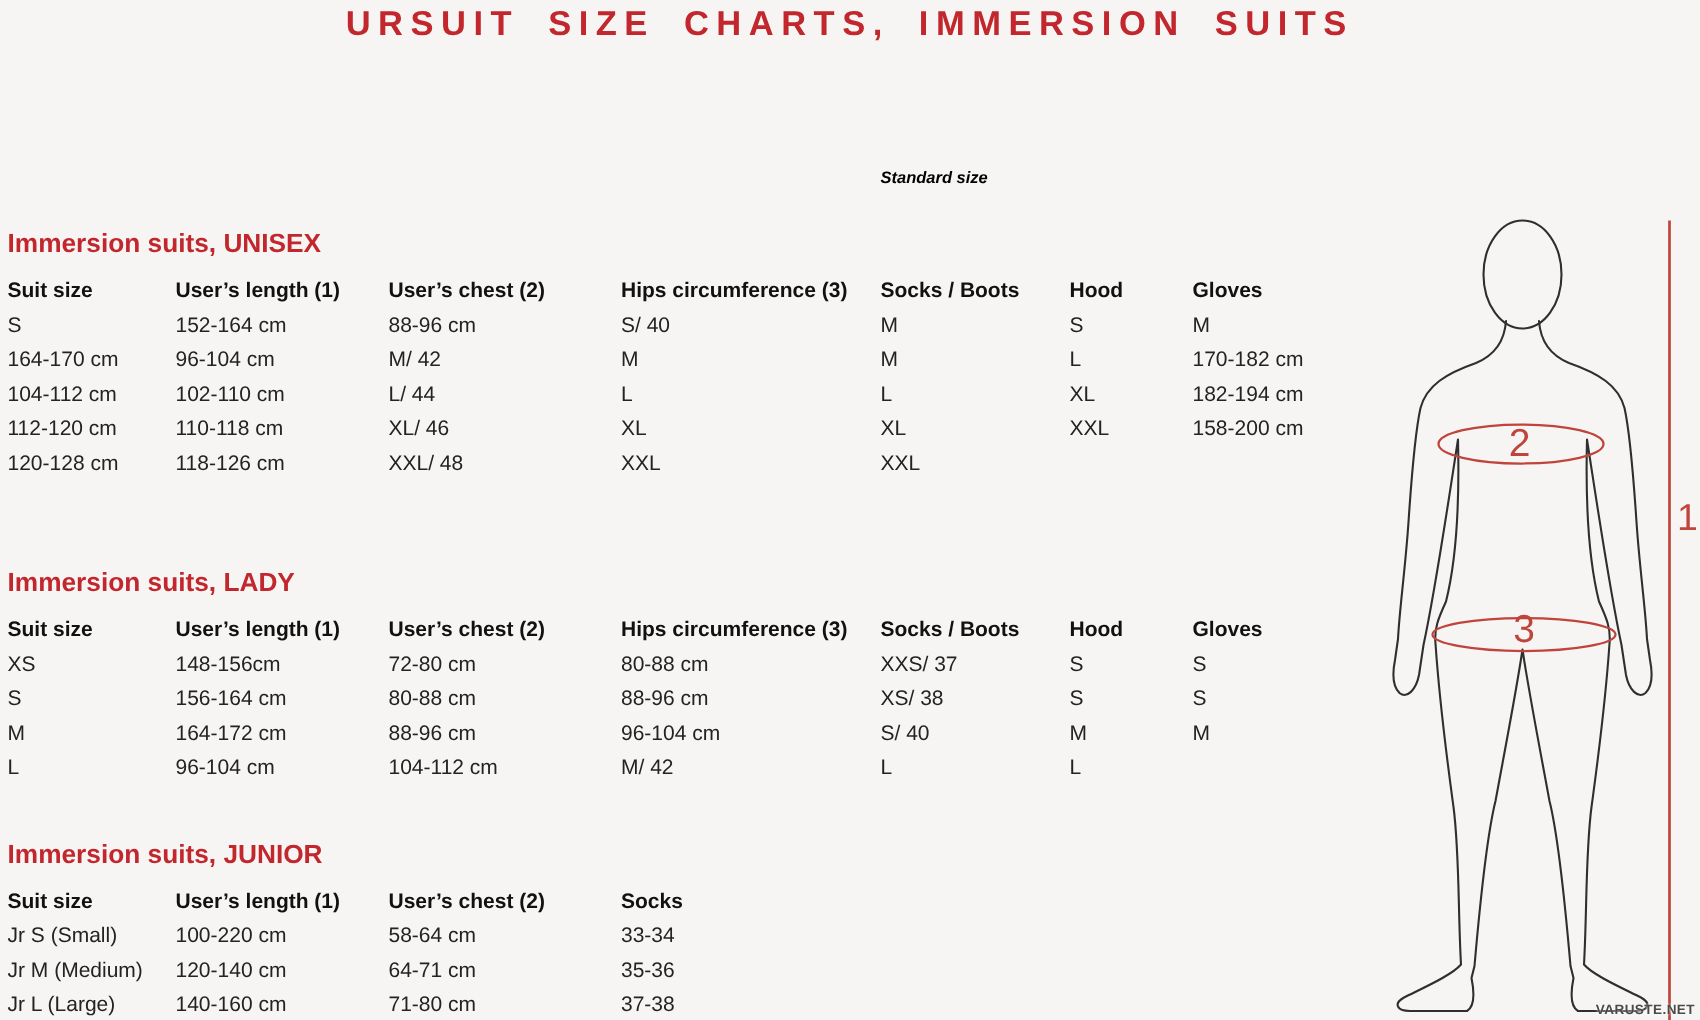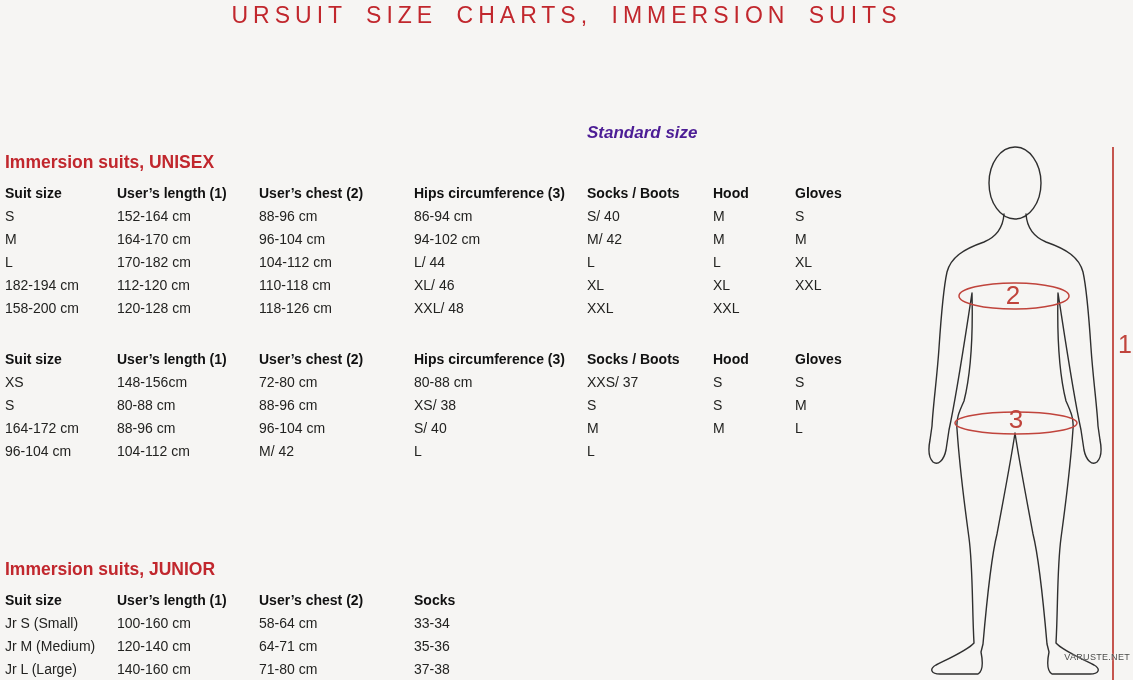--- a/index.html
+++ b/index.html
@@ -11,33 +11,33 @@
     position: relative;
     overflow: hidden;
   }
   .page { position: absolute; inset: 0; }
 
   .page-title {
     position: absolute;
     top: 2px; left: 0; width: 100%;
     text-align: center;
     font-size: 23px;
-    font-weight: normal;
+    font-weight: bold;
     letter-spacing: 5px;
     word-spacing: 8px;
     color: #c1272d;
   }
 
   .standard-size {
     position: absolute;
-    left: 587px; top: 123px;
-    font-size: 17px;
+    left: 587px; top: 113px;
+    font-size: 11px;
     font-weight: bold;
     font-style: italic;
-    color: #4c1d95;
+    color: #000000;
   }
 
   .chart-section { position: absolute; left: 5px; }
   .section-title {
     font-size: 17.5px;
     font-weight: bold;
     color: #c1272d;
     line-height: 20px;
     margin-top: 40px;
   }
@@ -52,23 +52,23 @@
     white-space: nowrap;
     color: #232321;
   }
   .cell.head { font-weight: bold; color: #111; }
 
   .figure-wrap { position: absolute; left: 920px; top: 138px; width: 213px; height: 542px; }
   .figure-wrap svg { display: block; }
 
   .watermark {
     position: absolute;
-    right: 3px; bottom: 18px;
+    right: 3px; bottom: 2px;
     font-size: 9px;
-    font-weight: normal;
+    font-weight: bold;
     letter-spacing: 0.3px;
     color: #4a4a48;
     text-shadow: 0 0 2px #ffffff;
   }
 </style>
 </head>
 <body>
 
 <div class="page">
 
@@ -82,34 +82,33 @@
         <div class="cell head">Suit size</div>
         <div class="cell head">User’s length (1)</div>
         <div class="cell head">User’s chest (2)</div>
         <div class="cell head">Hips circumference (3)</div>
         <div class="cell head">Socks / Boots</div>
         <div class="cell head">Hood</div>
         <div class="cell head">Gloves</div>
         <div class="cell">S</div>
         <div class="cell">152-164 cm</div>
         <div class="cell">88-96 cm</div>
-        <div class="cell">86-94 cm</div>
         <div class="cell">S/ 40</div>
         <div class="cell">M</div>
         <div class="cell">S</div>
         <div class="cell">M</div>
         <div class="cell">164-170 cm</div>
         <div class="cell">96-104 cm</div>
-        <div class="cell">94-102 cm</div>
         <div class="cell">M/ 42</div>
         <div class="cell">M</div>
         <div class="cell">M</div>
         <div class="cell">L</div>
         <div class="cell">170-182 cm</div>
         <div class="cell">104-112 cm</div>
+        <div class="cell">102-110 cm</div>
         <div class="cell">L/ 44</div>
         <div class="cell">L</div>
         <div class="cell">L</div>
         <div class="cell">XL</div>
         <div class="cell">182-194 cm</div>
         <div class="cell">112-120 cm</div>
         <div class="cell">110-118 cm</div>
         <div class="cell">XL/ 46</div>
         <div class="cell">XL</div>
         <div class="cell">XL</div>
@@ -117,36 +116,38 @@
         <div class="cell">158-200 cm</div>
         <div class="cell">120-128 cm</div>
         <div class="cell">118-126 cm</div>
         <div class="cell">XXL/ 48</div>
         <div class="cell">XXL</div>
         <div class="cell">XXL</div>
       </div>
   </section>
 
   <section class="chart-section" style="top:338px">
+    <h2 class="section-title">Immersion suits, LADY</h2>
     <div class="size-table" style="grid-template-columns: 112px 142px 155px 173px 126px 82px 90px;">
         <div class="cell head">Suit size</div>
         <div class="cell head">User’s length (1)</div>
         <div class="cell head">User’s chest (2)</div>
         <div class="cell head">Hips circumference (3)</div>
         <div class="cell head">Socks / Boots</div>
         <div class="cell head">Hood</div>
         <div class="cell head">Gloves</div>
         <div class="cell">XS</div>
         <div class="cell">148-156cm</div>
         <div class="cell">72-80 cm</div>
         <div class="cell">80-88 cm</div>
         <div class="cell">XXS/ 37</div>
         <div class="cell">S</div>
         <div class="cell">S</div>
         <div class="cell">S</div>
+        <div class="cell">156-164 cm</div>
         <div class="cell">80-88 cm</div>
         <div class="cell">88-96 cm</div>
         <div class="cell">XS/ 38</div>
         <div class="cell">S</div>
         <div class="cell">S</div>
         <div class="cell">M</div>
         <div class="cell">164-172 cm</div>
         <div class="cell">88-96 cm</div>
         <div class="cell">96-104 cm</div>
         <div class="cell">S/ 40</div>
@@ -162,21 +163,21 @@
   </section>
 
   <section class="chart-section" style="top:519px">
     <h2 class="section-title">Immersion suits, JUNIOR</h2>
     <div class="size-table" style="grid-template-columns: 112px 142px 155px 90px;">
         <div class="cell head">Suit size</div>
         <div class="cell head">User’s length (1)</div>
         <div class="cell head">User’s chest (2)</div>
         <div class="cell head">Socks</div>
         <div class="cell">Jr S (Small)</div>
-        <div class="cell">100-160 cm</div>
+        <div class="cell">100-220 cm</div>
         <div class="cell">58-64 cm</div>
         <div class="cell">33-34</div>
         <div class="cell">Jr M (Medium)</div>
         <div class="cell">120-140 cm</div>
         <div class="cell">64-71 cm</div>
         <div class="cell">35-36</div>
         <div class="cell">Jr L (Large)</div>
         <div class="cell">140-160 cm</div>
         <div class="cell">71-80 cm</div>
         <div class="cell">37-38</div>

